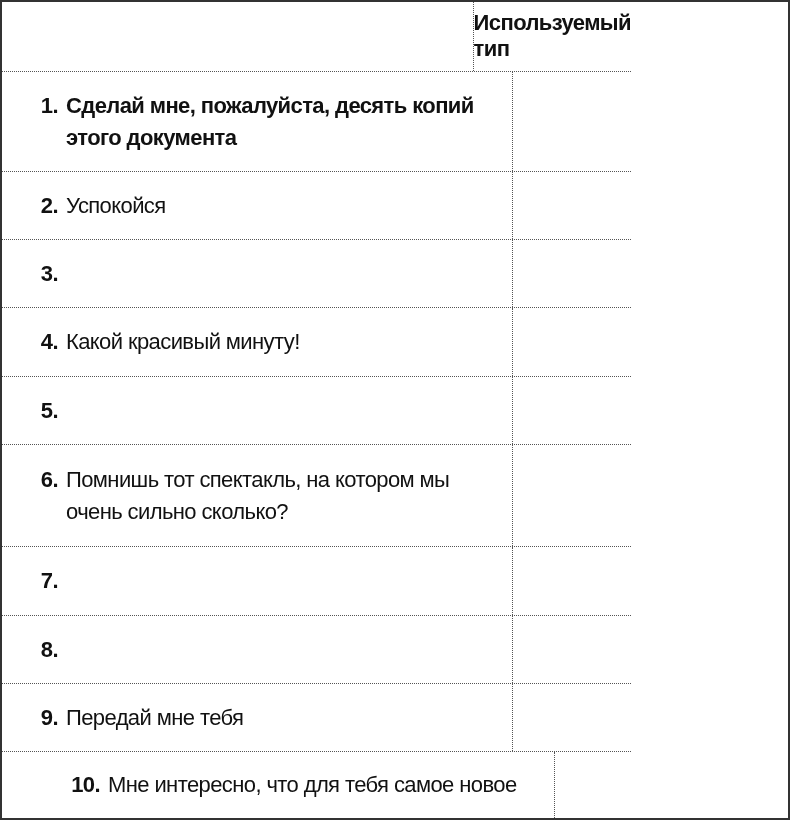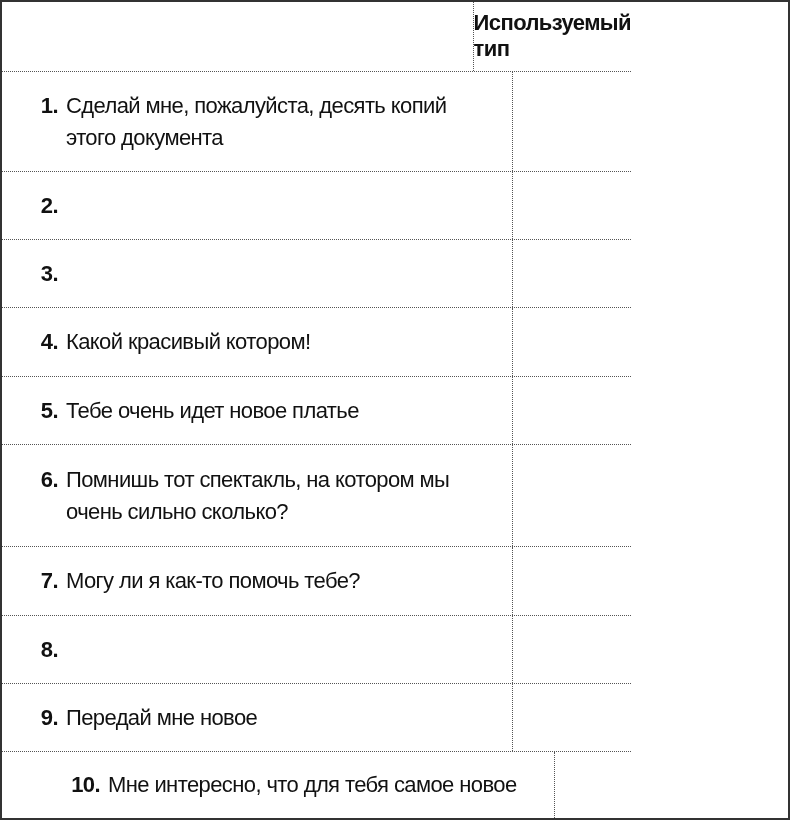--- a/index.html
+++ b/index.html
@@ -42,98 +42,97 @@
     <div class="cell-q"></div>
     <div class="cell-a">
       <span class="header-label">Используемый тип</span>
     </div>
   </div>
 
   <div class="row" style="top:70px; height:100px;">
     <div class="cell-q">
       <div class="qwrap">
           <span class="num">1.</span>
-          <span style="width:430px;">Сделай мне, пожалуйста, десять копий этого документа</span>
+          <span style="width:430px;font-weight:bold;">Сделай мне, пожалуйста, десять копий этого документа</span>
         </div>
     </div>
     <div class="cell-a"></div>
   </div>
 
   <div class="row" style="top:170px; height:68px;">
     <div class="cell-q">
       <div class="qwrap">
           <span class="num">2.</span>
+          <span>Успокойся</span>
         </div>
     </div>
     <div class="cell-a"></div>
   </div>
 
   <div class="row" style="top:238px; height:68px;">
     <div class="cell-q">
       <div class="qwrap">
           <span class="num">3.</span>
         </div>
     </div>
     <div class="cell-a"></div>
   </div>
 
   <div class="row" style="top:306px; height:69px;">
     <div class="cell-q">
       <div class="qwrap">
           <span class="num">4.</span>
-          <span>Какой красивый котором!</span>
+          <span>Какой красивый минуту!</span>
         </div>
     </div>
     <div class="cell-a"></div>
   </div>
 
   <div class="row" style="top:375px; height:68px;">
     <div class="cell-q">
       <div class="qwrap">
           <span class="num">5.</span>
-          <span>Тебе очень идет новое платье</span>
         </div>
     </div>
     <div class="cell-a"></div>
   </div>
 
   <div class="row" style="top:443px; height:102px;">
     <div class="cell-q">
       <div class="qwrap">
           <span class="num">6.</span>
           <span style="width:420px;">Помнишь тот спектакль, на котором мы очень сильно сколько?</span>
         </div>
     </div>
     <div class="cell-a"></div>
   </div>
 
   <div class="row" style="top:545px; height:69px;">
     <div class="cell-q">
       <div class="qwrap">
           <span class="num">7.</span>
-          <span>Могу ли я как-то помочь тебе?</span>
         </div>
     </div>
     <div class="cell-a"></div>
   </div>
 
   <div class="row" style="top:614px; height:68px;">
     <div class="cell-q">
       <div class="qwrap">
           <span class="num">8.</span>
         </div>
     </div>
     <div class="cell-a"></div>
   </div>
 
   <div class="row" style="top:682px; height:68px;">
     <div class="cell-q">
       <div class="qwrap">
           <span class="num">9.</span>
-          <span>Передай мне новое</span>
+          <span>Передай мне тебя</span>
         </div>
     </div>
     <div class="cell-a"></div>
   </div>
 
   <div class="row last" style="top:750px; height:66px;padding-left:42px;">
     <div class="cell-q">
       <div class="qwrap">
           <span class="num">10.</span>
           <span>Мне интересно, что для тебя самое новое</span>

